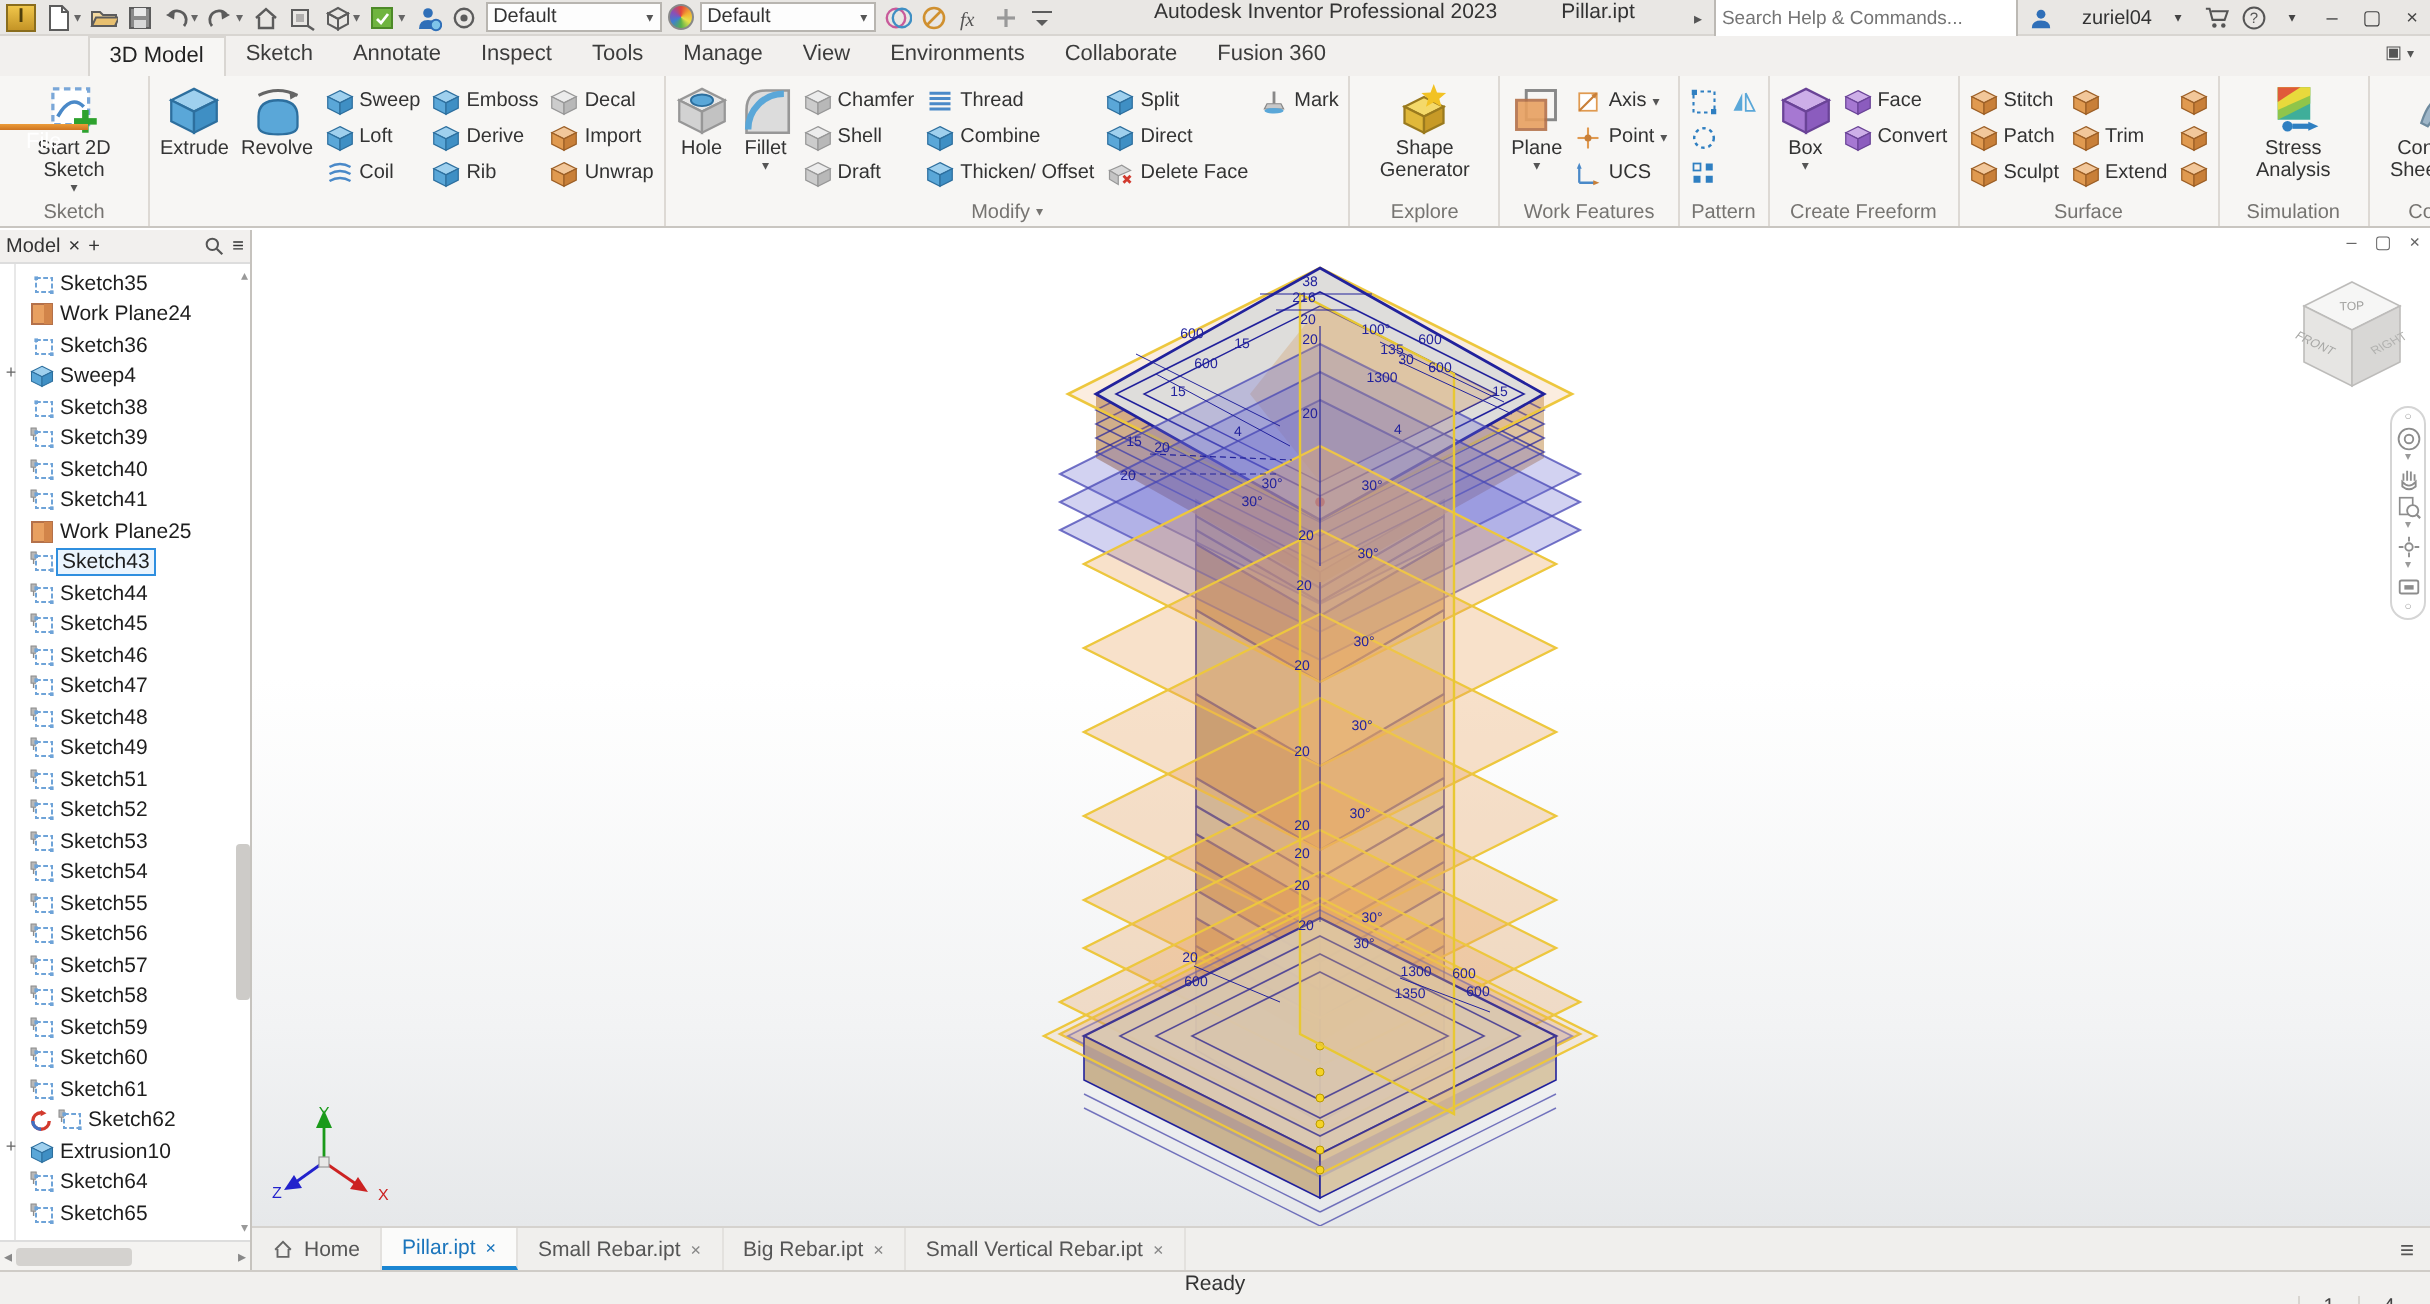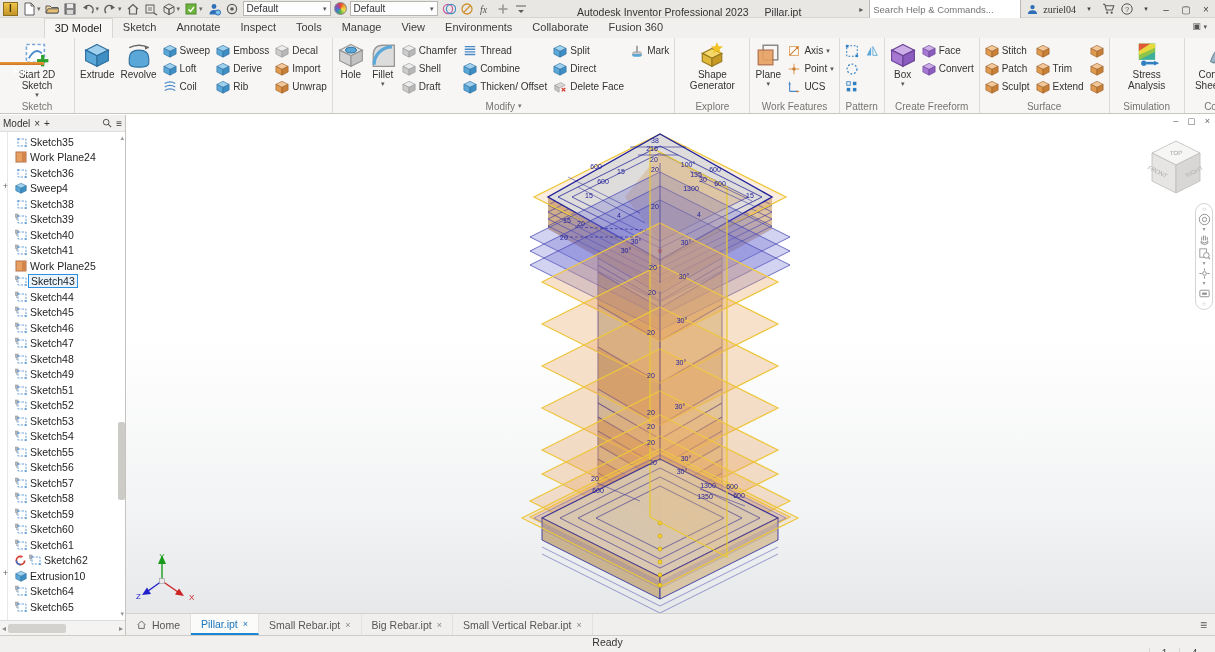--- a/index.html
+++ b/index.html
@@ -12,27 +12,27 @@
   .logo { width:15px; height:14px; background:linear-gradient(#f0c64a,#c49426); border:1px solid #8a6d1d;
     color:#4f3f0c; font-weight:bold; font-size:10px; display:flex; align-items:center; justify-content:center; flex:0 0 15px;}
   .qat { display:flex; align-items:center; gap:2px; }
   .qat-btn { display:flex; align-items:center; height:16px; padding:0 1px; color:#555; }
   .qat-btn .car { font-size:7px; color:#666; margin-left:1px; }
   .combo { height:15px; background:#fdfdfd; border:1px solid #b8b5b0; display:flex; align-items:center;
     font-size:10px; padding:0 3px; width:88px; justify-content:space-between; color:#333; }
   .combo .car { font-size:7px; color:#555; }
   .sphere { width:13px; height:13px; border-radius:50%;
     background:conic-gradient(#e3433b,#f2a932,#e8e24a,#57b04a,#3f7fd0,#8a4fb8,#e3433b); border:1px solid #888; }
-  .title-center { position:absolute; left:577px; top:0; height:18px; display:flex; align-items:flex-end;
-    gap:16px; font-size:10.5px; color:#333; white-space:nowrap; }
+  .title-center { position:absolute; left:577px; top:0; height:18px; display:flex; align-items:flex-start;
+    gap:32px; font-size:10.5px; color:#333; white-space:nowrap; }
   .tb-right { position:absolute; right:2px; top:0; height:18px; display:flex; align-items:center; gap:6px; }
   .searchbox { width:152px; height:27px; background:#fff; border:1px solid #bcb9b4; font-size:9.5px;
     color:#555; padding:0 3px; font-family:"Liberation Sans",sans-serif; }
   .winbtn { color:#444; font-size:10px; width:14px; text-align:center; }
-  .usr { display:flex; align-items:center; gap:5px; font-size:10px; color:#333;font-family:Liberation Serif, serif; }
+  .usr { display:flex; align-items:center; gap:15px; font-size:10px; color:#333; }
 
   
   .tabsbar { height:20px; background:#f2f0ee; display:flex; align-items:stretch; position:relative; }
   .file-tab { background:linear-gradient(#ec9c39,#ce7420); color:#fff; padding:3px 13px 0; font-size:11px;margin-top:44px; }
   .mtab { padding:3px 10px 0; color:#3c3c3c; }
   .mtab.active { background:#f7f6f4; border:1px solid #d9d6d2; border-bottom:none; color:#222; }
   .tabsbar .tail { position:absolute; right:8px; top:3px; color:#555; font-size:9px; }
 
   
   .ribbon { height:76px; background:#f7f6f4; border-bottom:1px solid #c9c6c1; display:flex; align-items:stretch; overflow:hidden;}

